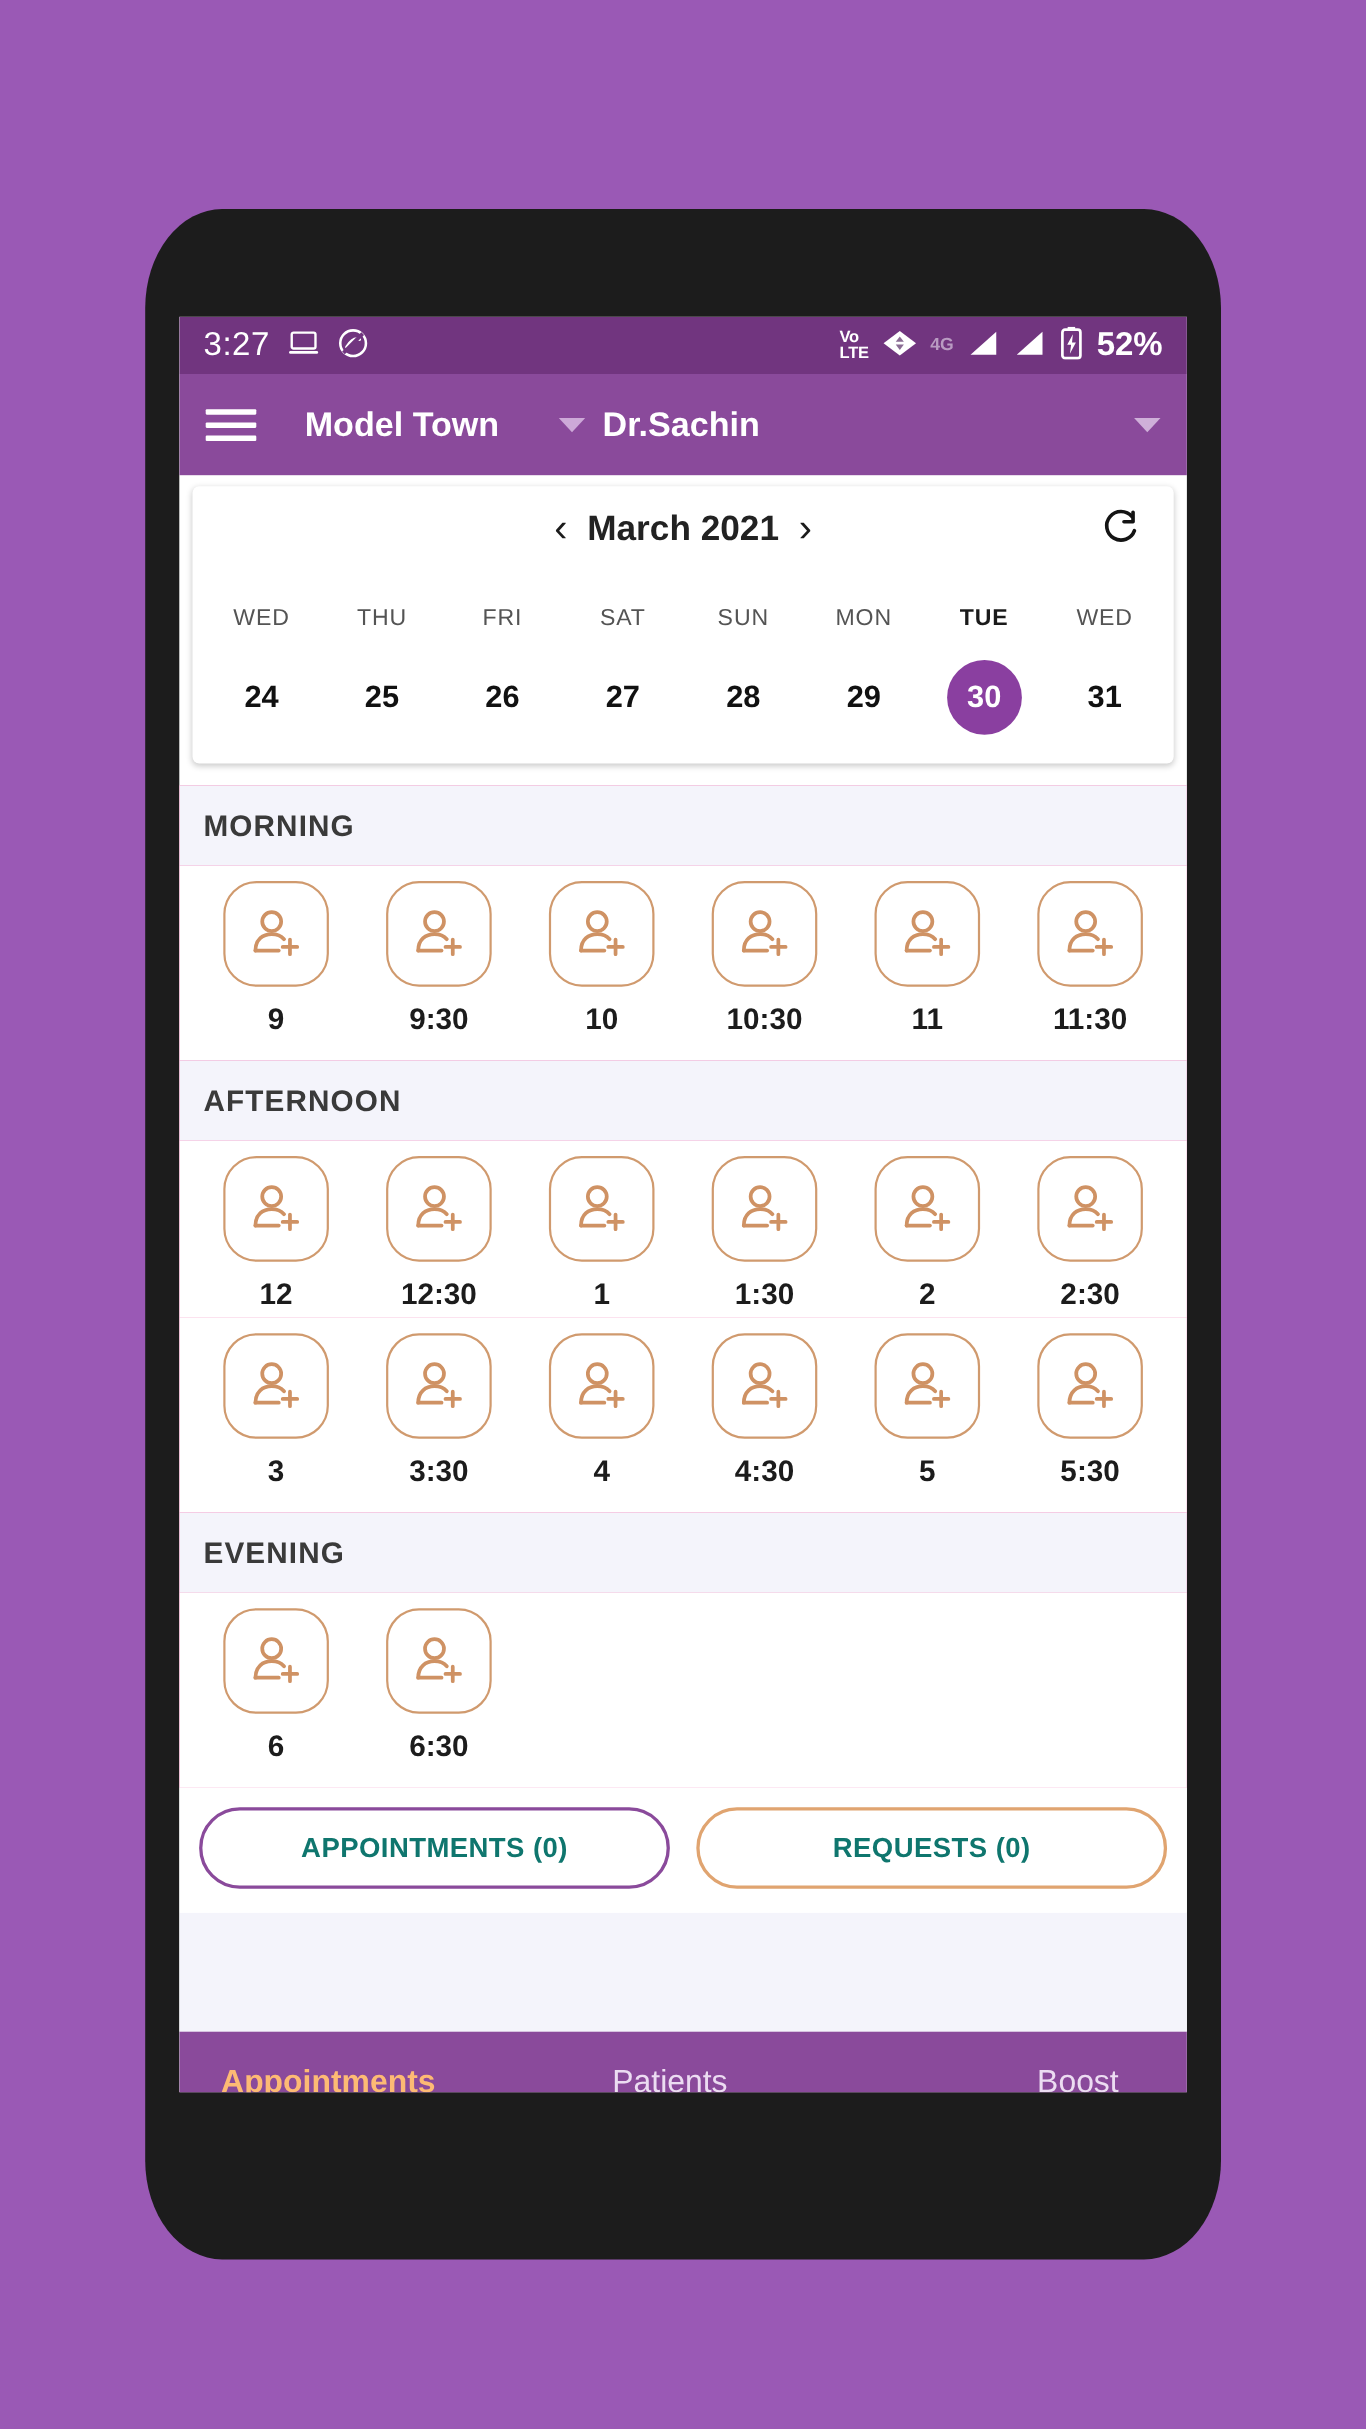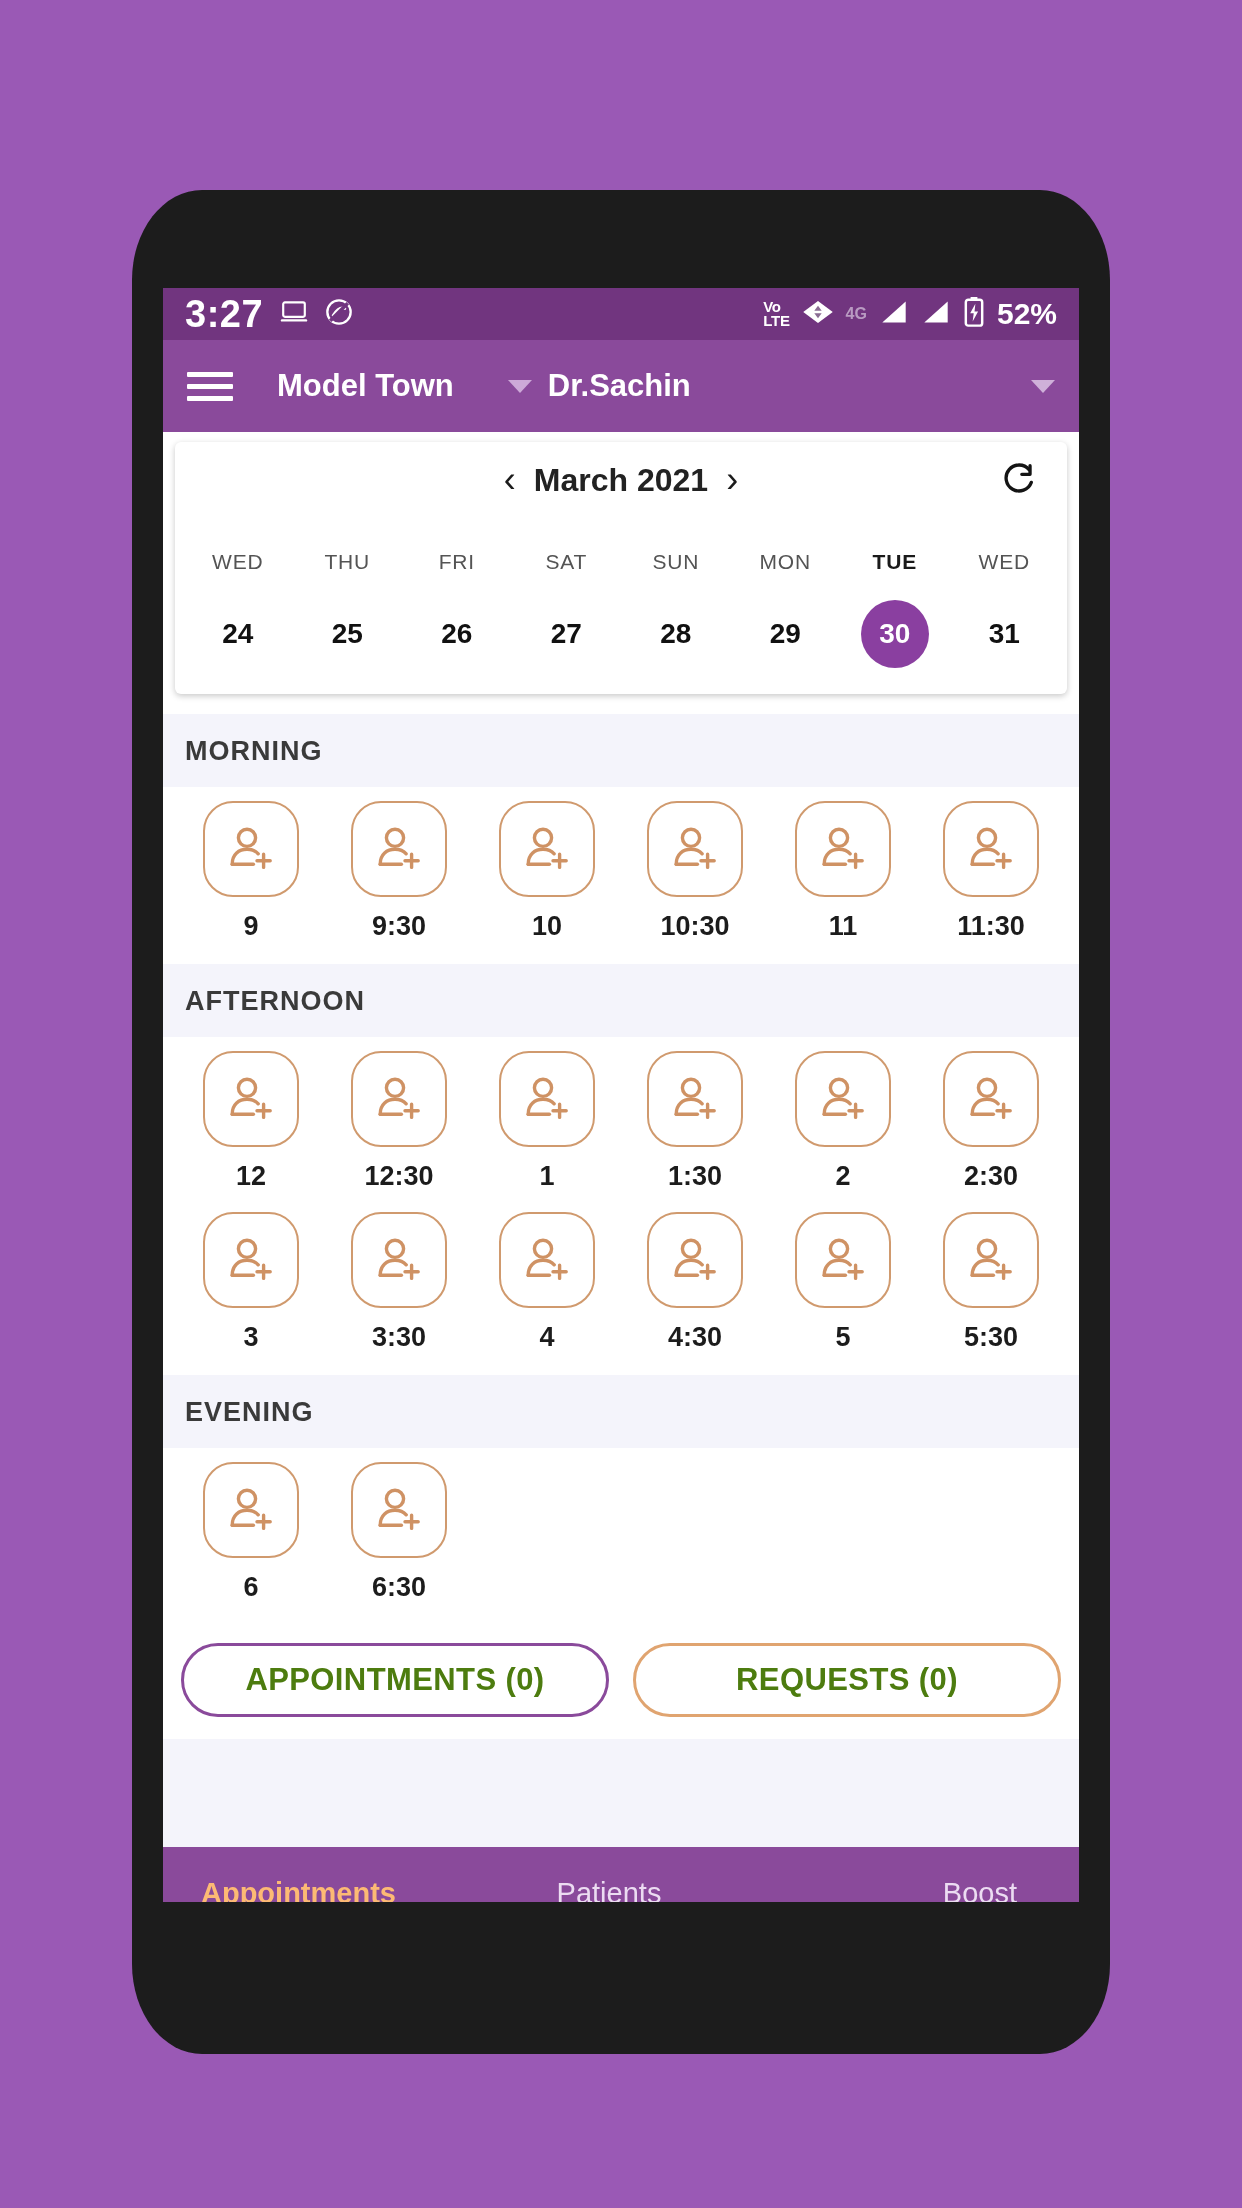--- a/index.html
+++ b/index.html
@@ -33,21 +33,21 @@
   #status-bar {
     height: 52px;
     background: #71357f;
     display: flex;
     align-items: center;
     padding: 0 22px;
     color: #ffffff;
   }
   .sb-left { display: flex; align-items: center; gap: 16px; }
   .sb-right { display: flex; align-items: center; gap: 12px; margin-left: auto; }
-  .sb-time { font-size: 38px; font-weight: bold; letter-spacing: .5px; }
+  .sb-time { font-size: 30px; font-weight: normal; letter-spacing: .5px; }
   .sb-ico { display: block; }
   .volte {
     font-size: 15px; font-weight: bold; line-height: .95;
     text-align: left; letter-spacing: -.3px;
   }
   .fourg { font-size: 16px; font-weight: bold; color: #b99bc2; }
   .sb-batt-pct { font-size: 30px; font-weight: bold; }
 
   
   #app-bar {
@@ -156,21 +156,21 @@
     gap: 24px;
     padding: 18px 18px 22px 18px;
     background: #ffffff;
   }
   .pill {
     flex: 1;
     height: 74px;
     border-radius: 40px;
     background: #ffffff;
     display: flex; align-items: center; justify-content: center;
-    font-size: 31px; font-weight: bold; color: #4d7c0f;
+    font-size: 25px; font-weight: bold; color: #0f766e;
     letter-spacing: .4px;
     cursor: pointer;
   }
   #appointments-pill { border: 3px solid #8a4a9b; }
   #requests-pill { border: 3px solid #e0a470; }
 
   #filler { background: #f4f4fb; height: 108px; }
 
   
   #bottom-nav {

